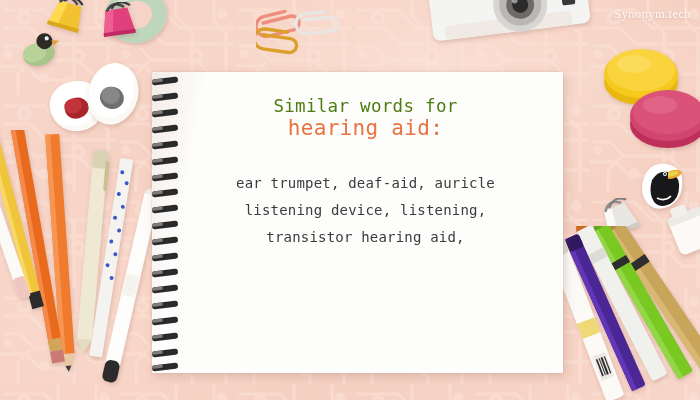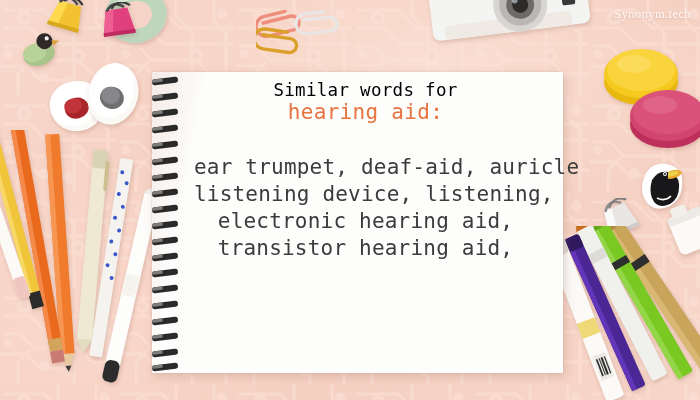--- a/index.html
+++ b/index.html
@@ -60,36 +60,36 @@
     position: absolute;
     left: 152px;
     top: 72px;
     width: 411px;
     height: 301px;
     text-align: center;
     box-sizing: border-box;
     padding: 0 26px 0 42px;
   }
   .heading-1 {
-    margin-top: 8px;
+    margin-top: 24px;
     font-size: 17.5px;
     letter-spacing: .3px;
-    color: #000000;
+    color: #4d7c0f;
     white-space: nowrap;
   }
   .heading-2 {
     margin-top: 0;
     font-size: 21px;
     letter-spacing: .3px;
     color: #e8733f;
     white-space: nowrap;
   }
   .syn-list {
     margin-top: 30px;
-    font-size: 21px;
+    font-size: 14px;
     line-height: 27px;
     color: #3b3b3b;
     letter-spacing: .2px;
   }
   .syn-line { white-space: nowrap; }
 
   
   .watermark {
     position: absolute;
     right: 9px;
@@ -430,20 +430,19 @@
       </g>
     </g>
   </svg>
 
   <div class="page-text">
     <div class="heading-1">Similar words for</div>
     <div class="heading-2">hearing aid:</div>
     <div class="syn-list">
       <div class="syn-line">ear trumpet, deaf-aid, auricle</div>
       <div class="syn-line">listening device, listening,</div>
-      <div class="syn-line">electronic hearing aid,</div>
       <div class="syn-line">transistor hearing aid,</div>
     </div>
   </div>
 
   <div class="watermark">Synonym.tech</div>
 
 </div>
 
 </body></html>

